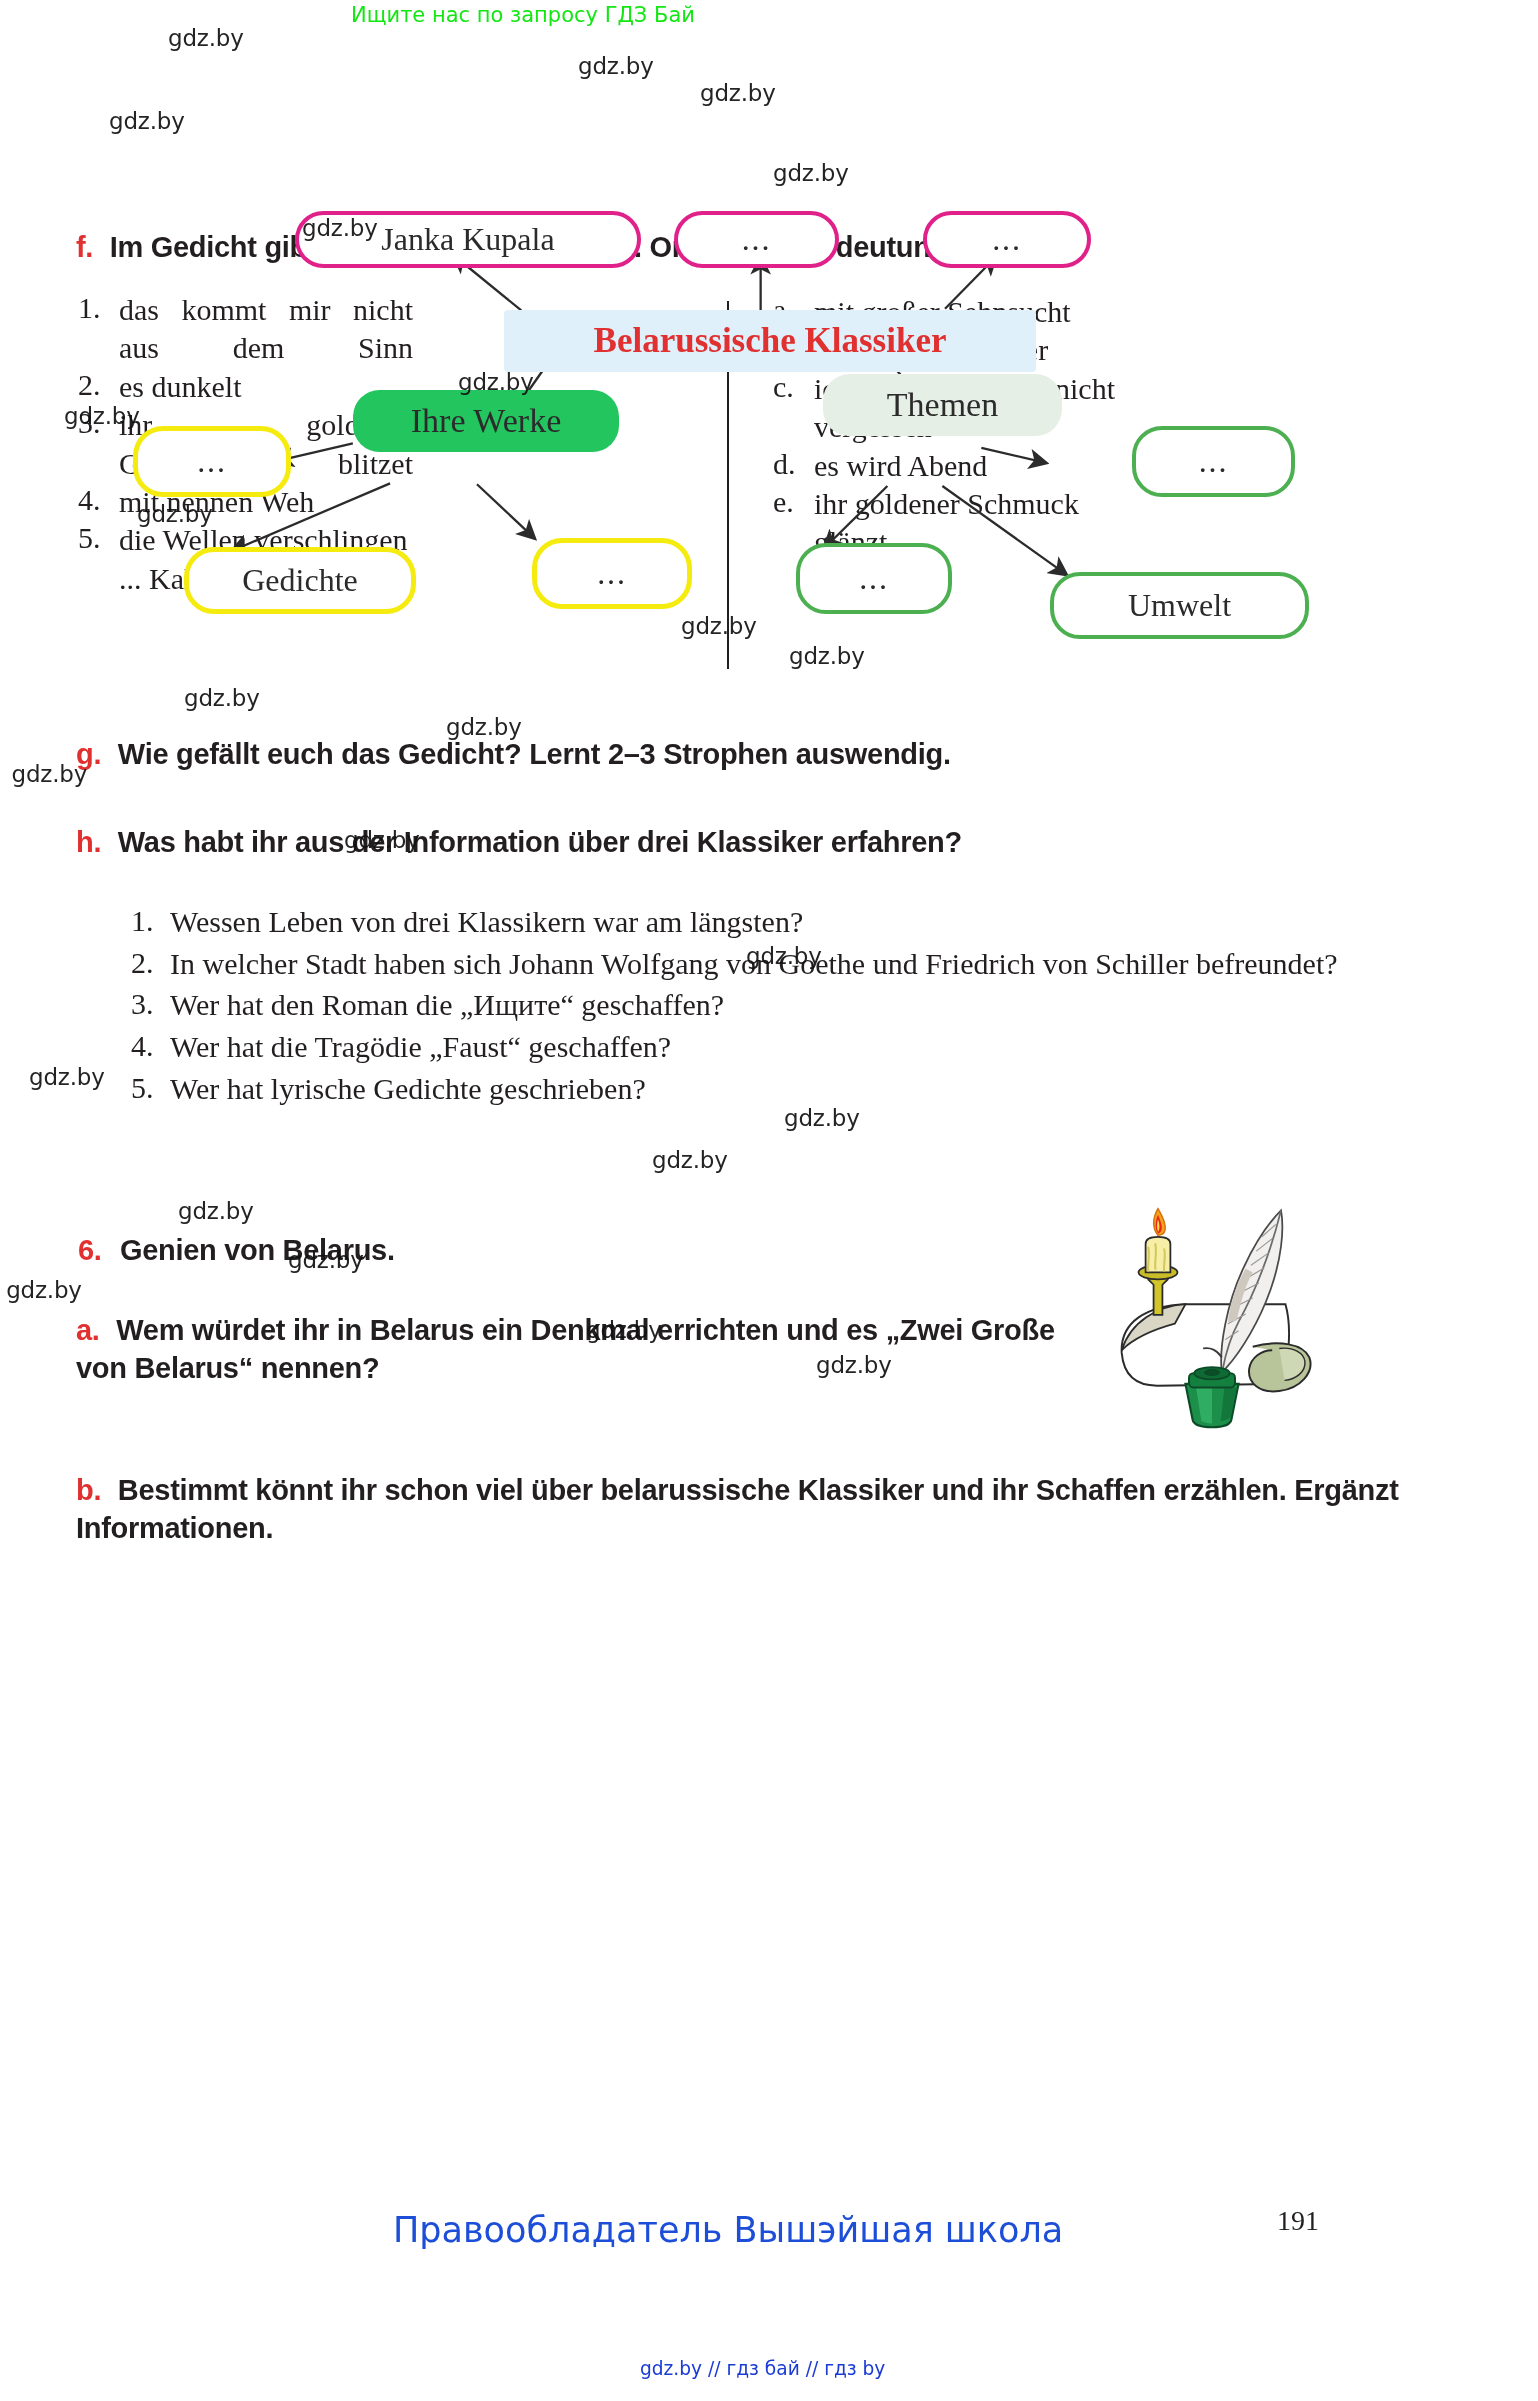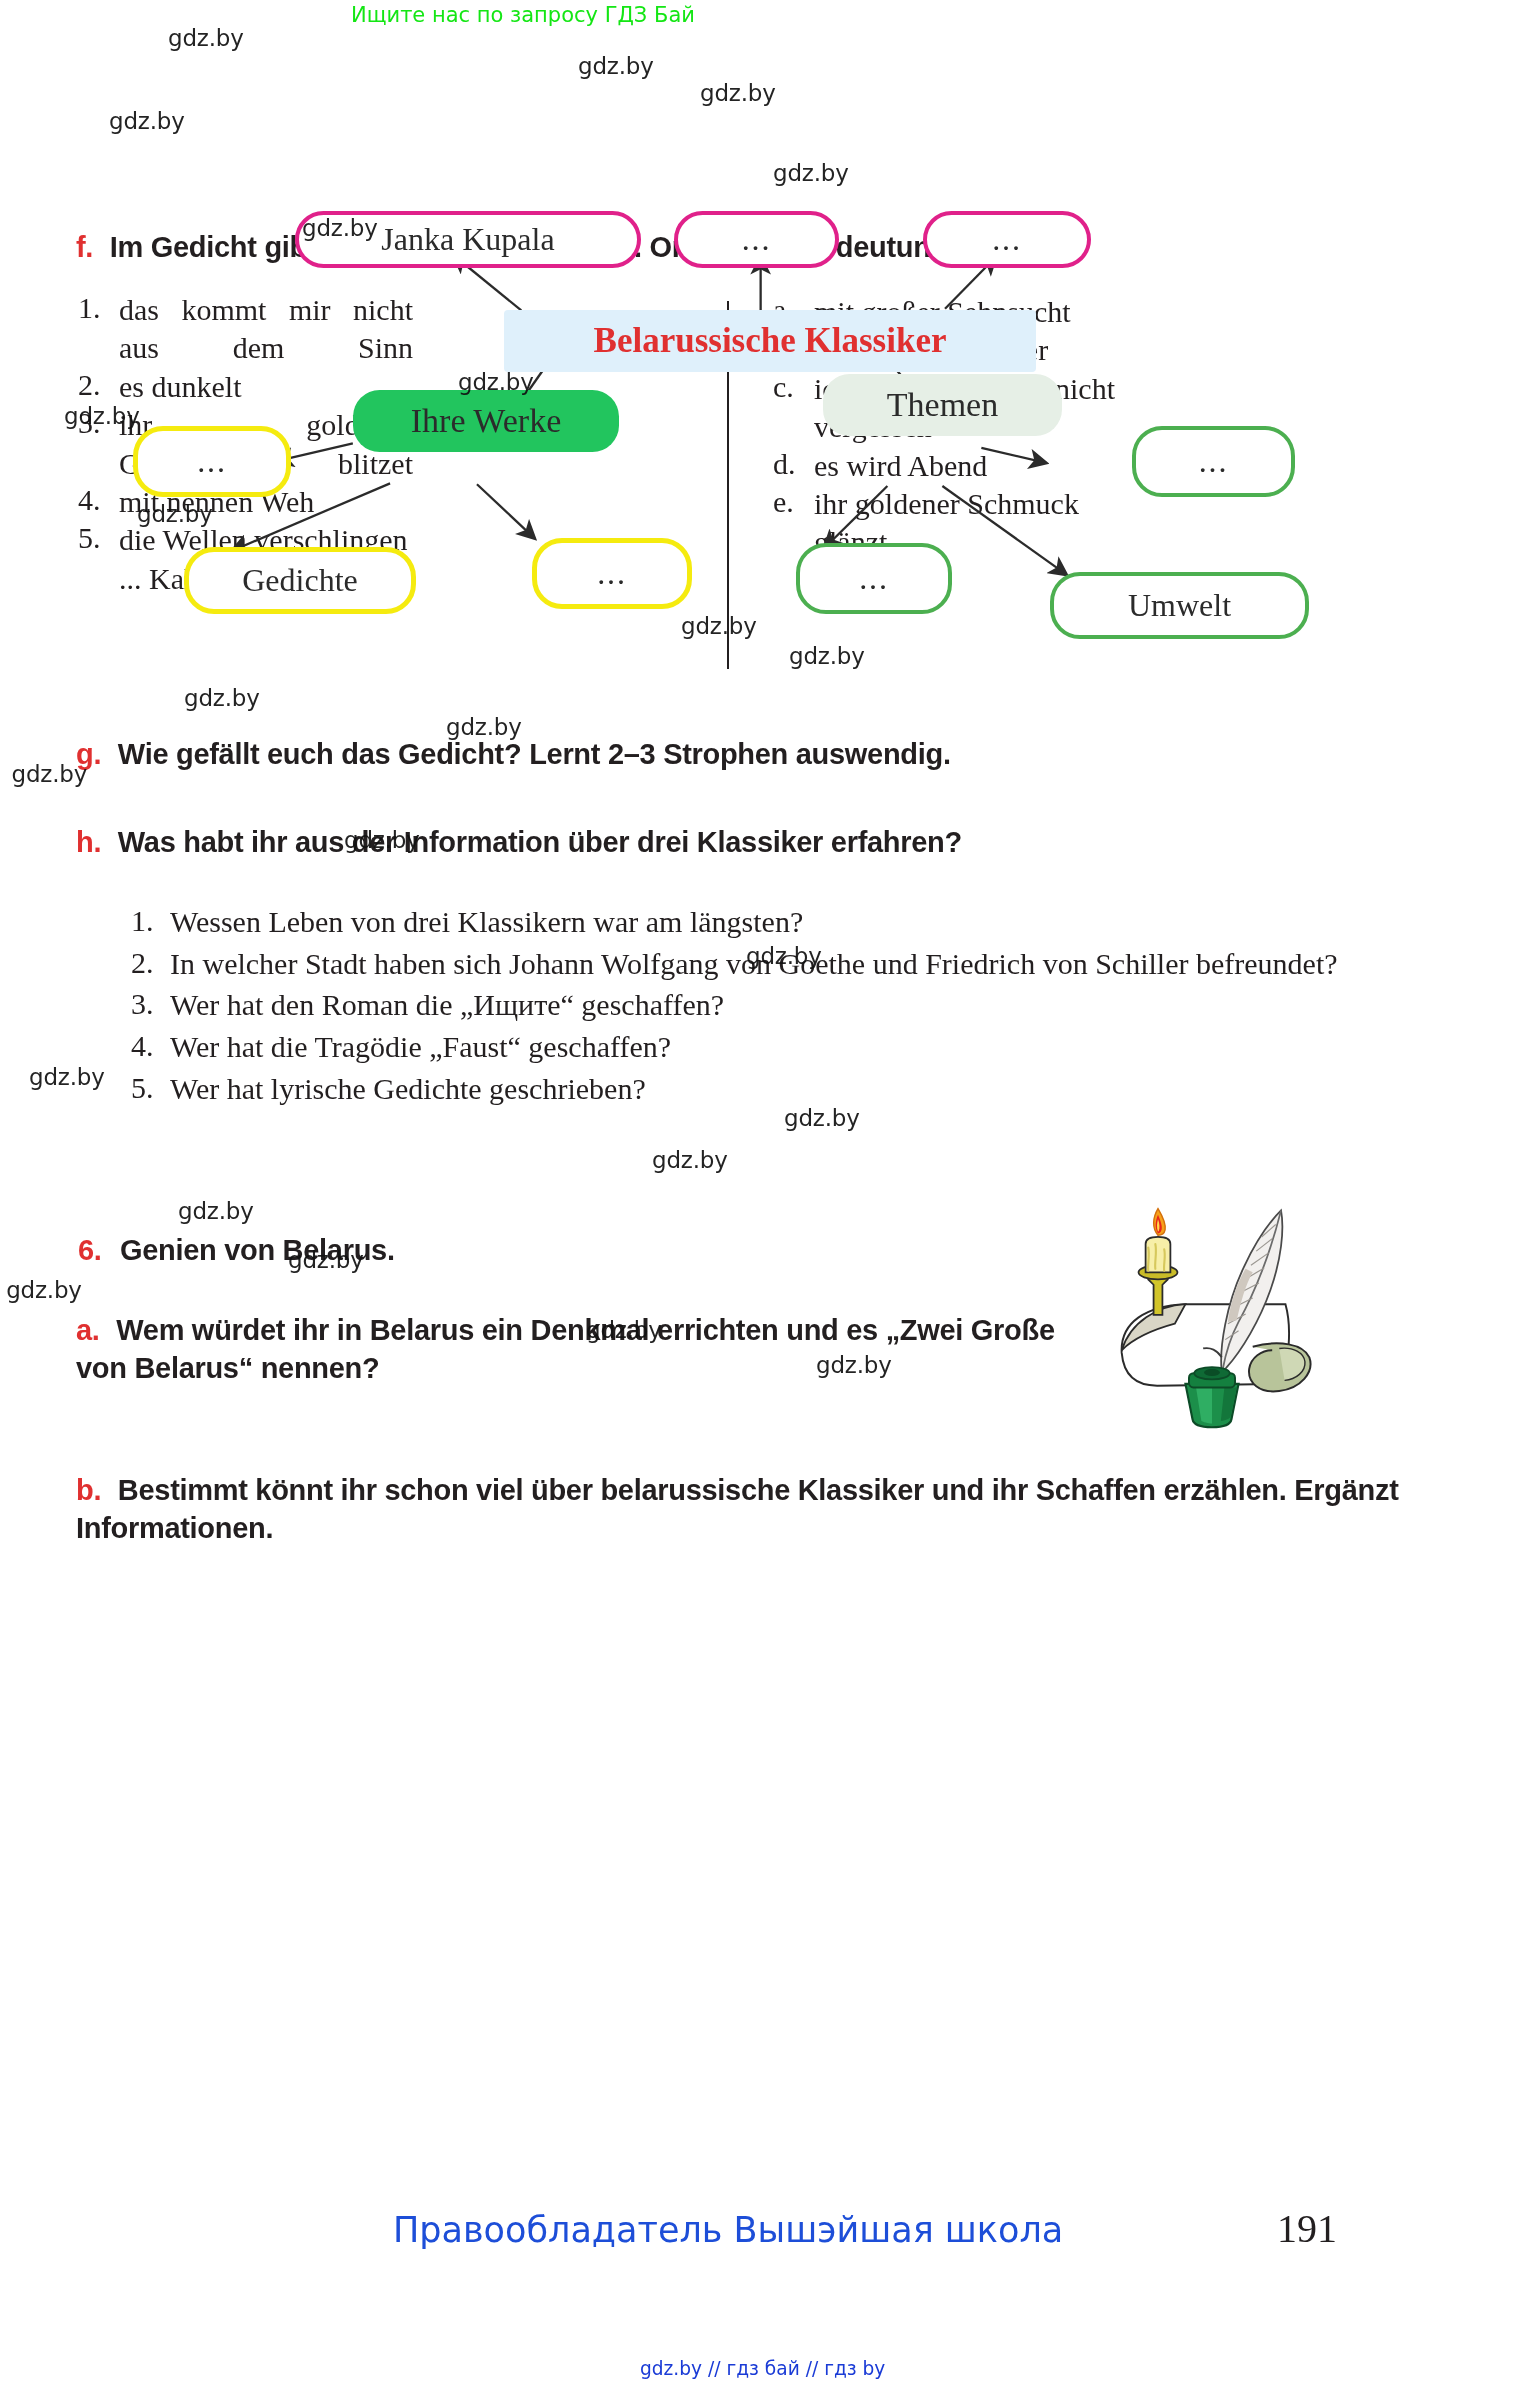--- a/index.html
+++ b/index.html
@@ -107,21 +107,21 @@
   .n-cream{background:#22c55e;border:none;border-radius:26.6px;font-size:34px;}
   .n-mint{background:#e6efe6;border:none;border-radius:26.6px;font-size:34px;}
   .dots{font-size:32px;letter-spacing:1.8px;line-height:.6;}
   svg.arrows{position:absolute;left:0;top:0;width:1539px;height:550px;overflow:visible;pointer-events:none;}
 
   
   #illo{position:absolute;left:1104px;top:1198px;width:239px;height:239px;}
 
   .pagenum{
     position:absolute;font-family:"Liberation Serif",serif;
-    font-size:40px;color:#231f20;
+    font-size:28px;color:#231f20;
   }
 </style>
 </head>
 <body>
 
 <div class="wm-top" style="left:351px;top:2.7px;">Ищите нас по запросу ГДЗ Бай</div>
 
 <div class="task" style="left:76px;top:229px;width:1330px;">
   <span class="lbl">f.</span>
   <span style="margin-left:8.9px;">Im Gedicht gibt es veraltete Ausdrücke. Ordnet die Bedeutung zu.</span>

